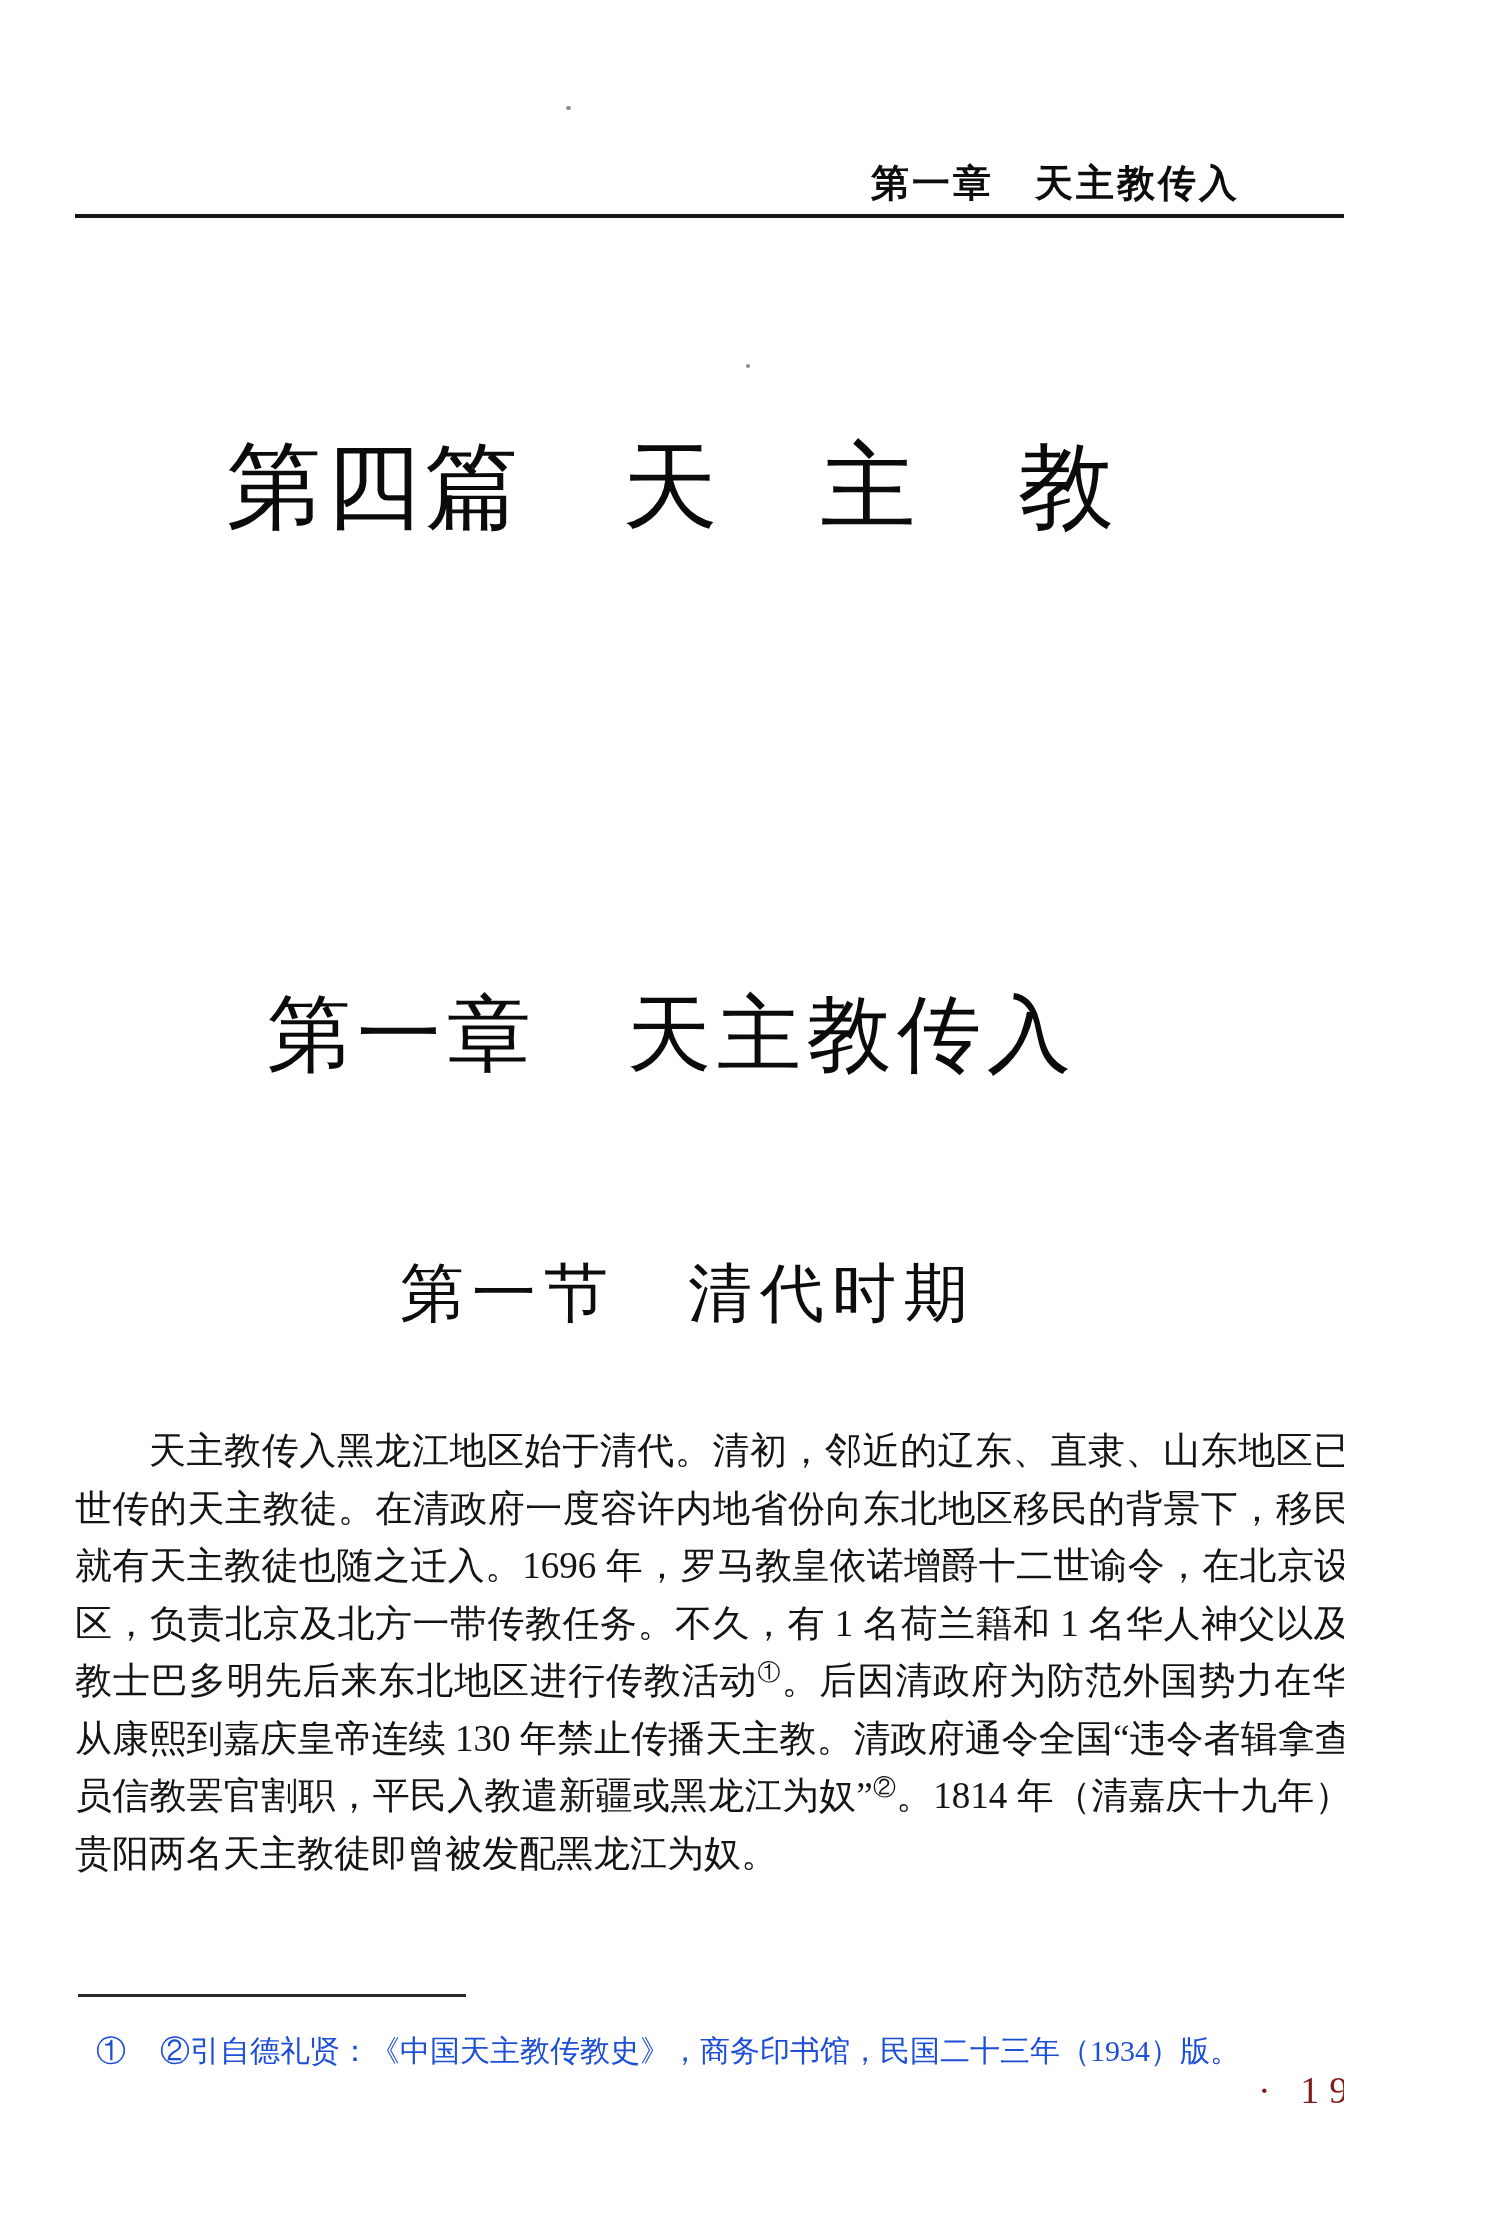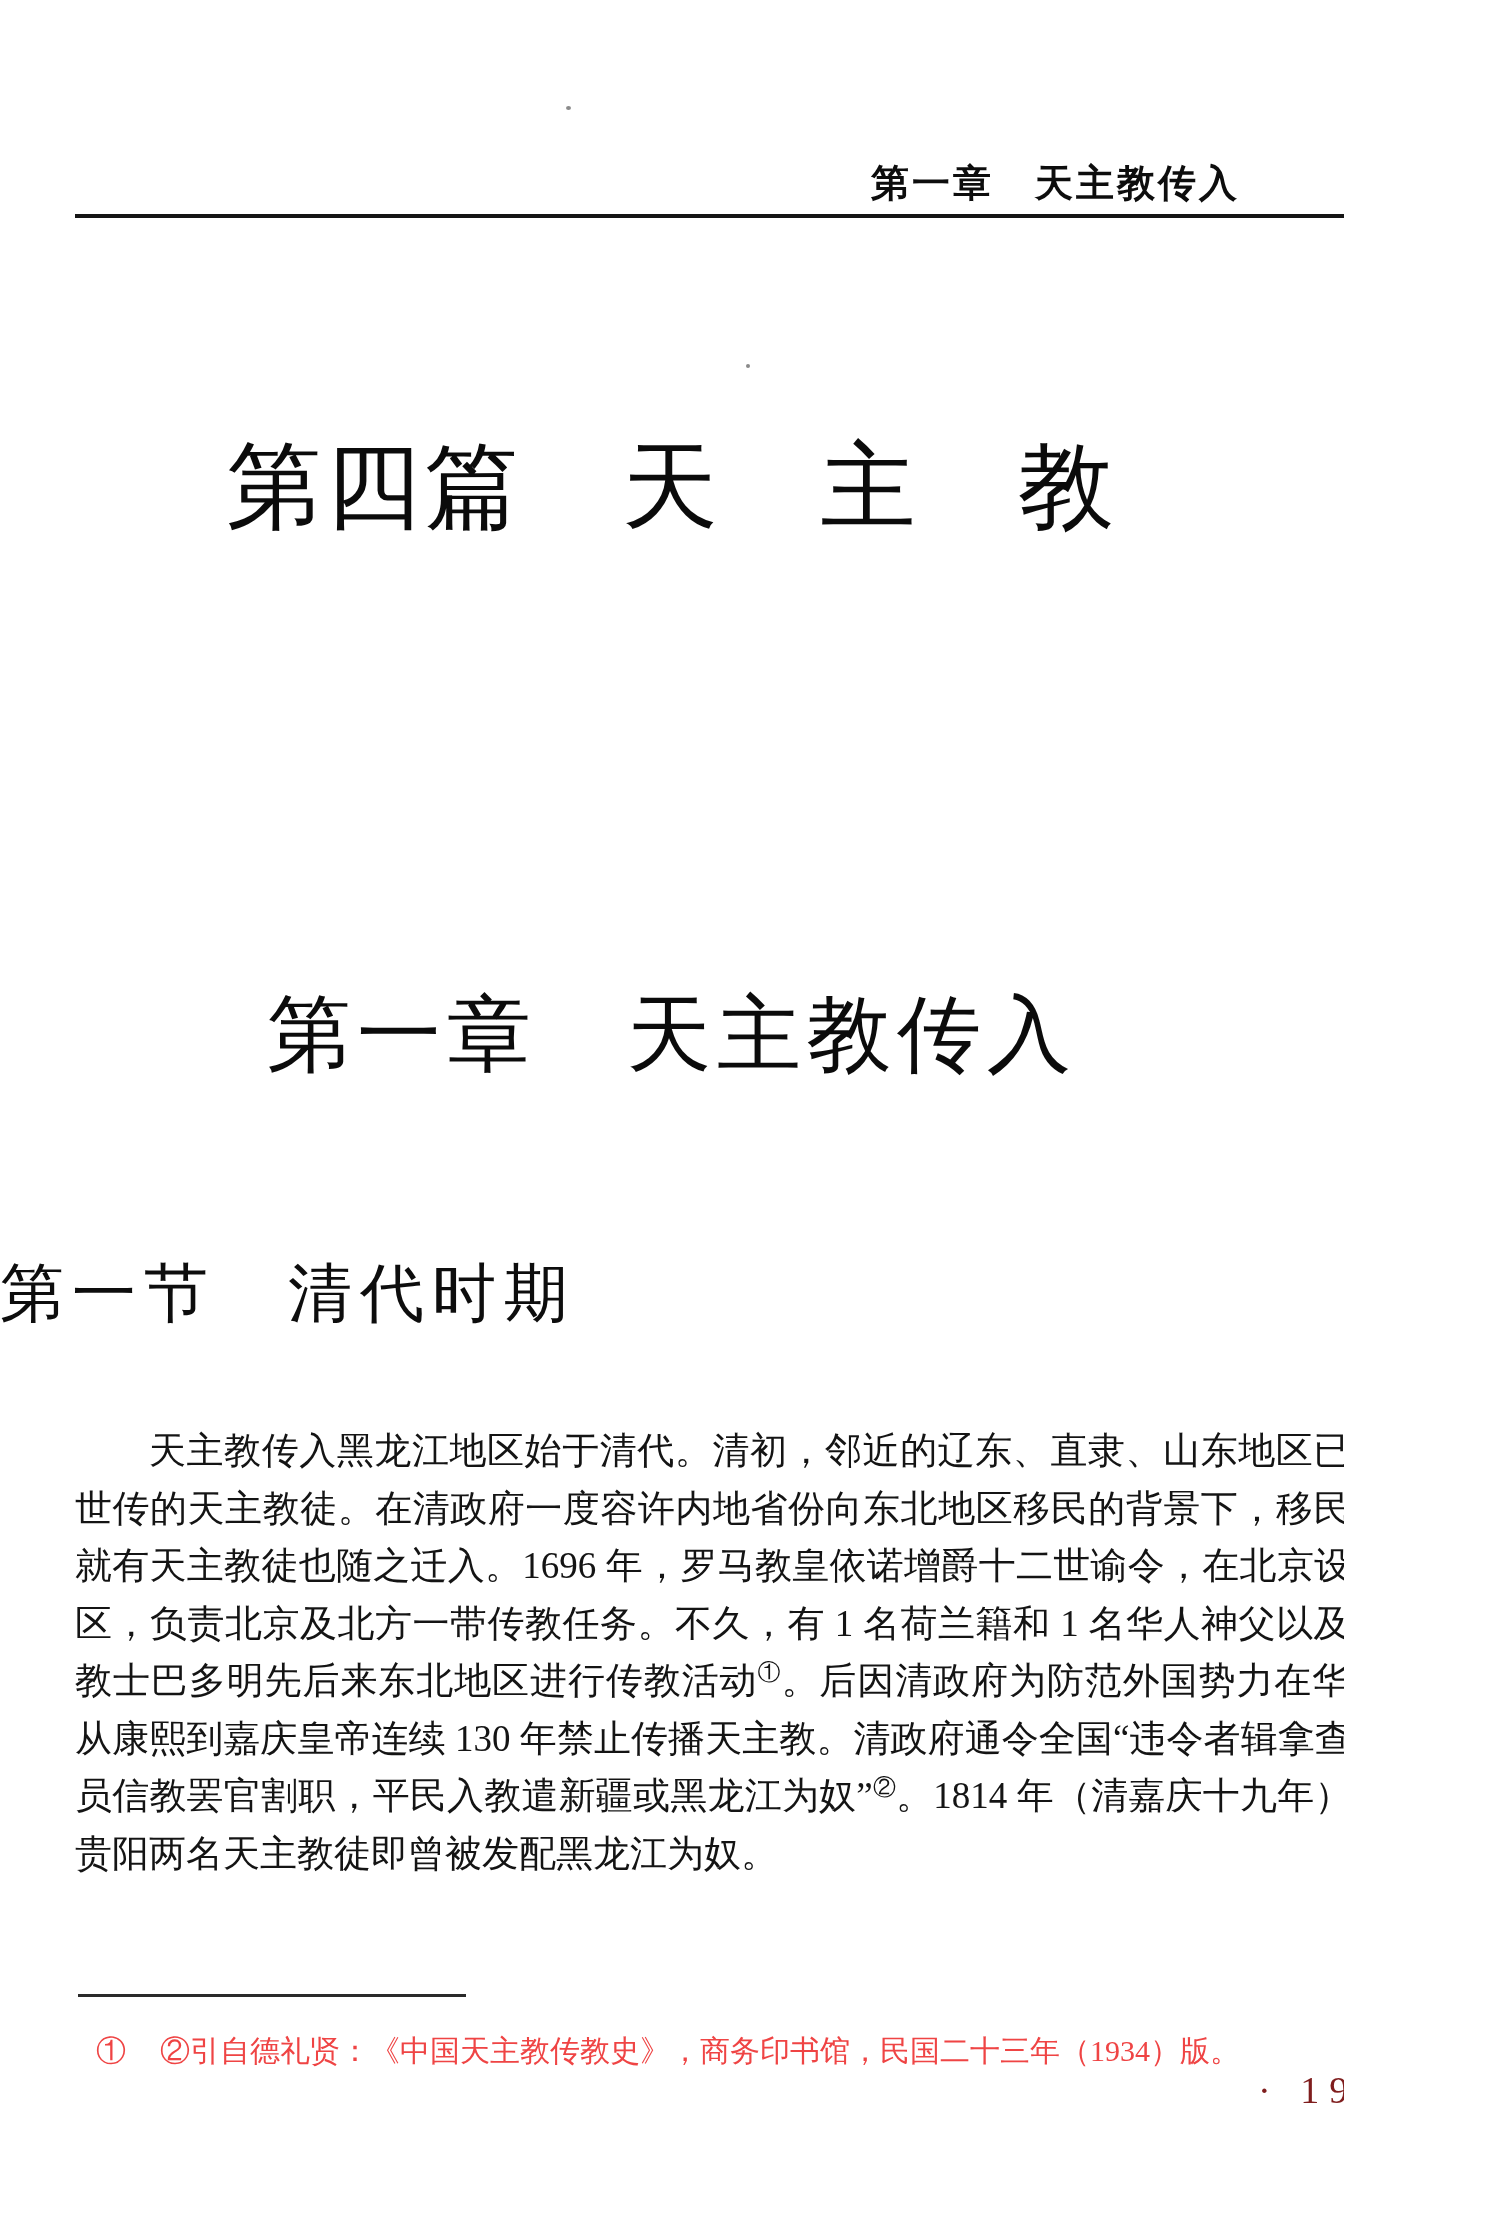--- a/index.html
+++ b/index.html
@@ -78,25 +78,27 @@
     color: #0b0b0b;
     white-space: nowrap;
   }
 
   
   .section-title {
     position: absolute;
     left: 0;
     top: 1250px;
     width: 100%;
+    text-align: center;
     font-size: 64px;
     font-weight: 400;
     letter-spacing: 8px;
     color: #0d0d0d;
     white-space: nowrap;
+    padding-left: 16px;
   }
 
   
   .body-block {
     position: absolute;
     left: 75px;
     top: 1422px;
     width: 1388px;
     font-size: 37px;
     line-height: 57.5px;
@@ -122,21 +124,21 @@
     height: 3px;
     background: #2a2a2a;
   }
   .footnote {
     position: absolute;
     left: 96px;
     top: 2030px;
     width: 1320px;
     font-size: 30px;
     line-height: 42px;
-    color: #ef4444;
+    color: #1d4ed8;
     white-space: nowrap;
   }
   .footnote .fn-marker {
     margin-right: 34px;
   }
 
   
   .page-number {
     position: absolute;
     left: 1258px;

